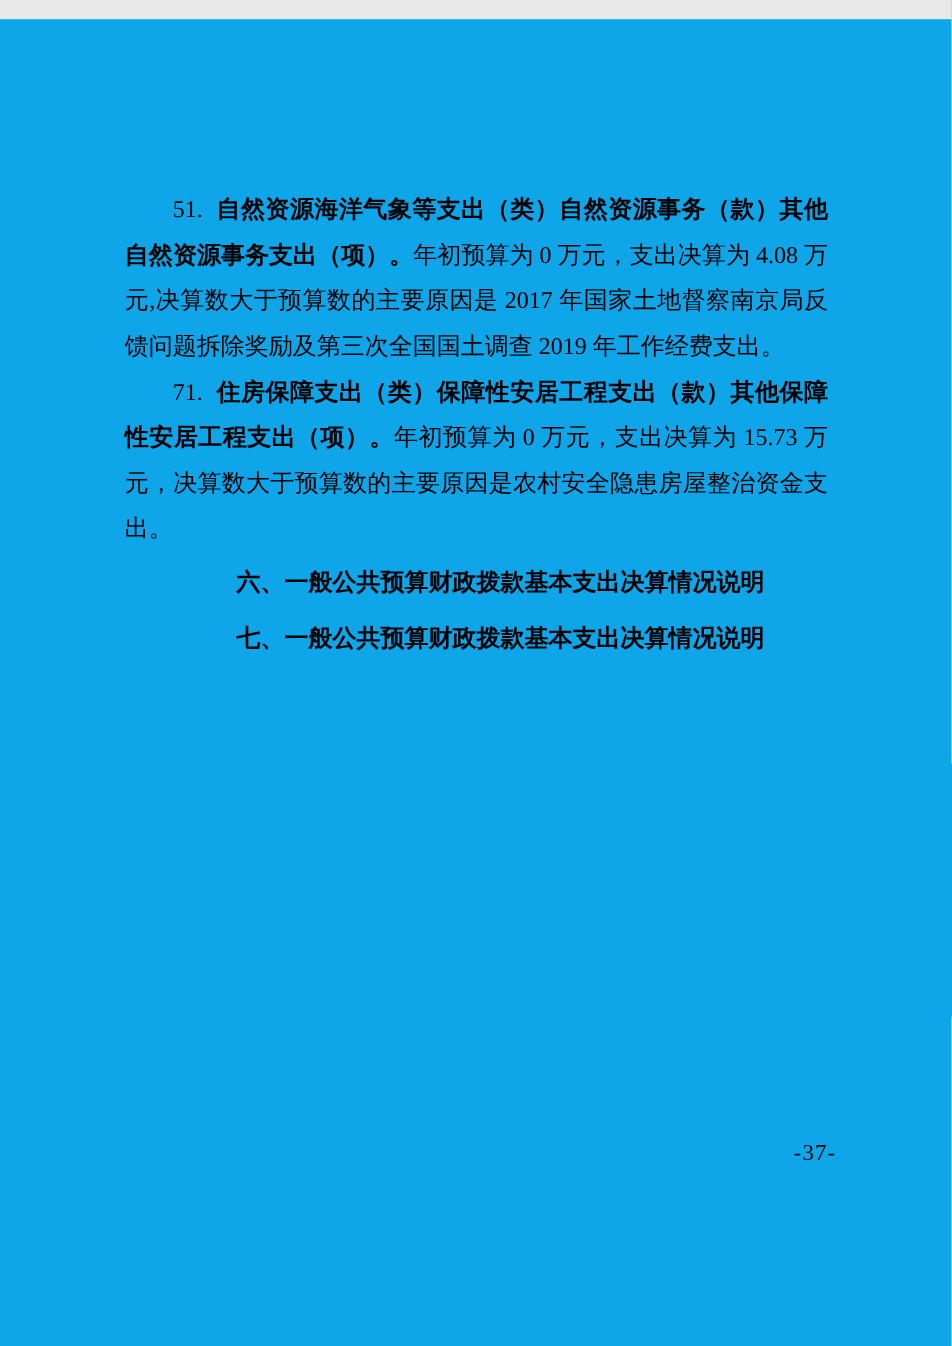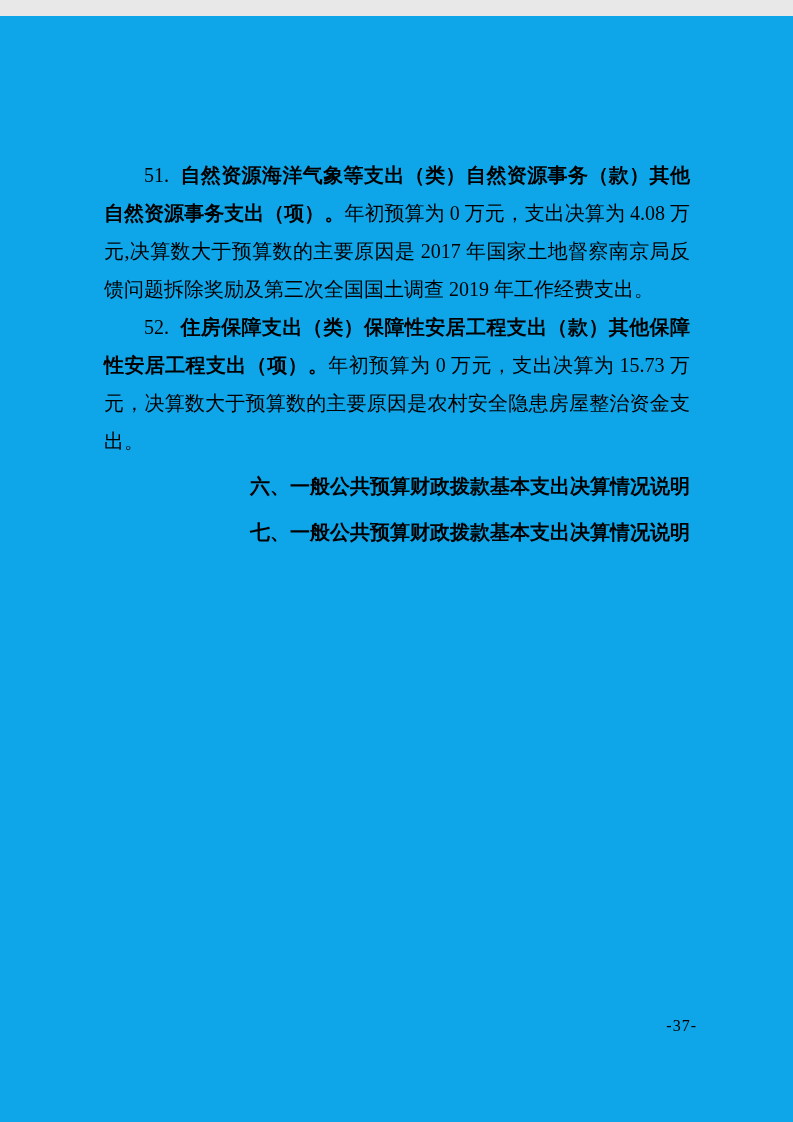--- a/index.html
+++ b/index.html
@@ -39,41 +39,41 @@
     font-family: "Liberation Sans", "DejaVu Sans", sans-serif;
   }
   h3.section {
     margin: 6px 0 4px 0;
     padding: 0;
     font-size: 20px;
     line-height: 40px;
     font-weight: 700;
     font-family: "Liberation Sans", "DejaVu Sans", sans-serif;
     text-indent: 2em;
-    text-align: right;
+    text-align: center;
   }
   .page-number {
     position: absolute;
     right: 96px;
-    top: 998px;
-    font-size: 16px;
+    top: 934px;
+    font-size: 19px;
     line-height: 24px;
     font-family: "Liberation Serif", "DejaVu Serif", serif;
     letter-spacing: 1px;
   }
 </style>
 </head>
 <body>
 
 <div class="page">
   <div class="content">
 
     <p class="para"><span class="num">51.</span><span class="b">自然资源海洋气象等支出（类）自然资源事务（款）其他自然资源事务支出（项）。</span><span>年初预算为 0 万元，支出决算为 4.08 万元,决算数大于预算数的主要原因是 2017 年国家土地督察南京局反馈问题拆除奖励及第三次全国国土调查 2019 年工作经费支出。</span></p>
 
-    <p class="para"><span class="num">52.</span><span class="b">住房保障支出（类）保障性安居工程支出（款）其他保障性安居工程支出（项）。</span><span>年初预算为 0 万元，支出决算为 15.73 万元，决算数大于预算数的主要原因是农村安全隐患房屋整治资金支出。</span></p>
+    <p class="para"><span class="num">71.</span><span class="b">住房保障支出（类）保障性安居工程支出（款）其他保障性安居工程支出（项）。</span><span>年初预算为 0 万元，支出决算为 15.73 万元，决算数大于预算数的主要原因是农村安全隐患房屋整治资金支出。</span></p>
 
 
     <h3 class="section">六、一般公共预算财政拨款基本支出决算情况说明</h3>
 
 
     <h3 class="section">七、一般公共预算财政拨款基本支出决算情况说明</h3>
 
   </div>
 
   <div class="page-number">-37-</div>

